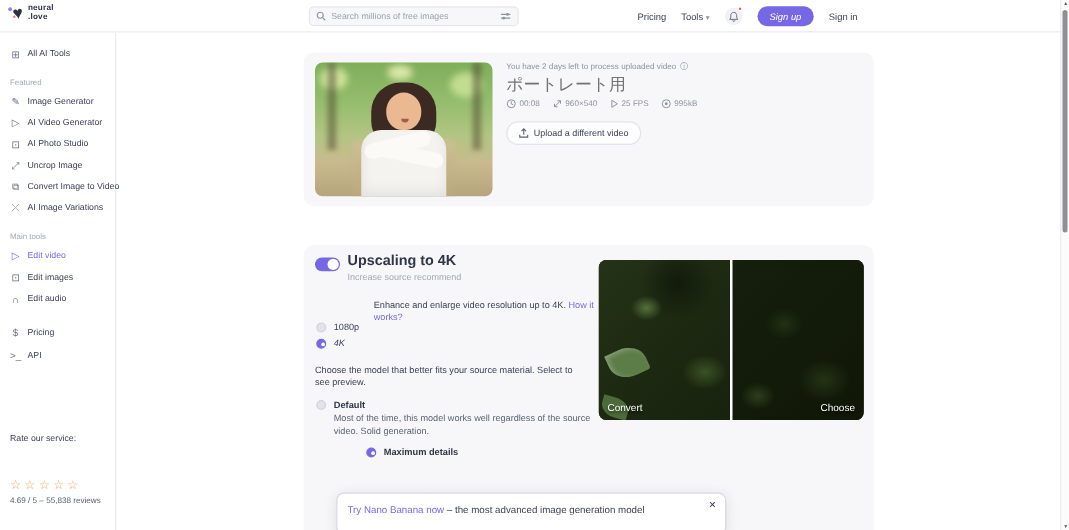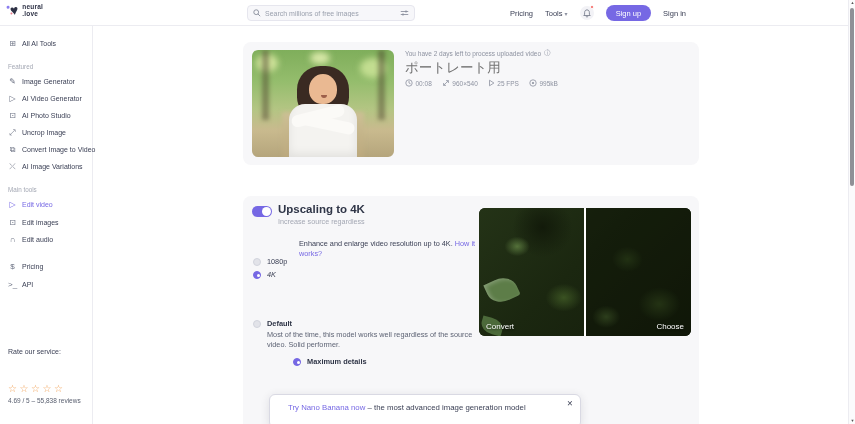--- a/index.html
+++ b/index.html
@@ -16,21 +16,21 @@
   .logo-spark2 { position:absolute; left:0px; top:9px; width:2px; height:2px; border-radius:50%; background:#e87a8a; }
   .logo-text { font-size:6.5px; line-height:7px; color:#2d3145; font-weight:bold; letter-spacing:.2px; }
   .search { position:absolute; left:247px; top:5px; width:168px; height:16px; background:#f7f7fa; border:1px solid #e6e6ee; border-radius:4px; display:flex; align-items:center; padding:0 5px; gap:4px; }
   .search svg { flex:0 0 auto; }
   .search-ph { font-size:7px; color:#9aa0ad; flex:1 1 auto; white-space:nowrap; overflow:hidden; }
   .nav { position:absolute; right:162px; top:0; height:26px; display:flex; align-items:center; gap:12px; }
   .nav-link { font-size:7.5px; color:#3c4156; cursor:pointer; white-space:nowrap; }
   .nav-caret { font-size:6px; color:#8d92a0; }
   .bell-wrap { position:relative; width:14px; height:14px; border-radius:50%; background:#f2f2f6; display:flex; align-items:center; justify-content:center; }
   .bell-dot { position:absolute; right:0px; top:-1px; width:4px; height:4px; border-radius:50%; background:#f4524d; border:1px solid #fff; }
-  .btn-signup { height:16px; padding:0 10px; border-radius:9px; background:#7668e4; color:#fff; font-size:7.5px; display:flex; align-items:center; border:none; cursor:pointer; }
+  .btn-signup { height:16px; padding:0 10px; border-radius:9px; background:#7668e4; color:#fff; font-size:7.5px; display:flex; align-items:center; border:none; cursor:pointer;font-style:italic; }
   
   .sidebar { position:absolute; left:0; top:26px; width:93px; height:398px; background:#fff; border-right:1px solid #ececf1; }
   .side-item { position:absolute; left:8px; display:flex; align-items:center; gap:5px; height:12px; cursor:pointer; white-space:nowrap; }
   .side-ico { width:9px; font-size:8px; line-height:9px; color:#6a7082; text-align:center; flex:0 0 auto; }
   .side-label { font-size:7px; color:#3c4156; }
   .side-item.active .side-label, .side-item.active .side-ico { color:#7668e4; }
   .side-sec { position:absolute; left:8px; font-size:6.3px; color:#a4a8b4; white-space:nowrap; }
   .stars { position:absolute; left:8px; top:357px; font-size:10px; letter-spacing:2.5px; color:#f0a259; white-space:nowrap; }
   .rating-score { position:absolute; left:8px; top:371px; font-size:6.5px; color:#5a6070; white-space:nowrap; }
   
@@ -80,21 +80,21 @@
       radial-gradient(40px 40px at 30% 15%, #121a0a 0%, transparent 75%),
       linear-gradient(135deg,#243317 0%,#1b2710 45%,#141d0b 100%); }
   .leaf { position:absolute; left:8px; top:70px; width:30px; height:24px; background:#5d7d48; border-radius:0 60% 10% 60%; transform:rotate(-25deg); box-shadow:inset 2px 2px 4px rgba(255,255,255,.25); }
   .leaf2 { position:absolute; left:2px; top:110px; width:22px; height:16px; background:#4c6a3a; border-radius:0 60% 10% 60%; transform:rotate(15deg); }
   .after-half { position:absolute; right:0; top:0; width:50%; height:100%; background:rgba(8,12,4,.35); }
   .split-line { position:absolute; left:50%; top:0; width:2px; height:100%; background:#fff; margin-left:-1px; cursor:ew-resize; }
   .cmp-label { position:absolute; bottom:5px; font-size:8px; color:#fff; text-shadow:0 1px 2px rgba(0,0,0,.6); }
   .cmp-before { left:7px; } .cmp-after { right:7px; }
   
   .toast { position:absolute; left:269px; top:394px; width:312px; height:34px; background:#fff; border:1px solid #d9d9e3; border-radius:6px; box-shadow:0 2px 10px rgba(40,40,60,.12); z-index:8; }
-  .toast-text { position:absolute; left:18px; top:8px; font-size:7.8px; color:#3c4156; white-space:nowrap; }
+  .toast-text { position:absolute; left:8px; top:8px; font-size:7.8px; color:#3c4156; white-space:nowrap; }
   .toast-close { position:absolute; right:7px; top:4px; font-size:7.5px; color:#3c4156; cursor:pointer; }
   
   .scrollbar { position:absolute; right:0; top:0; width:7px; height:424px; background:#fbfbfc; border-left:1px solid #ececf1; z-index:9; }
   .sb-thumb { position:absolute; left:1px; top:8px; width:4px; height:178px; border-radius:2px; background:#8f9096; cursor:grab; }
   .sb-arrow { position:absolute; left:0; width:7px; text-align:center; font-size:4px; color:#555; }
   svg { display:block; }
 </style>
 </head>
 <body>
 
@@ -250,50 +250,58 @@
           <span>25 FPS</span>
         </span>
         <span class="meta-item">
           <svg width="8" height="8" viewBox="0 0 10 10">
               <circle cx="5" cy="5" r="4" fill="none" stroke="#8d92a0" stroke-width="1"></circle>
               <circle cx="5" cy="5" r="1.4" fill="#8d92a0"></circle>
             </svg>
           <span>995kB</span>
         </span>
       </div>
+      <button class="btn-upload">
+        <svg width="8" height="9" viewBox="0 0 10 11">
+            <path d="M1 7 L1 9.5 L9 9.5 L9 7" fill="none" stroke="#5a6070" stroke-width="1.1"></path>
+            <path d="M5 7 L5 1.5 M2.8 3.5 L5 1.2 L7.2 3.5" fill="none" stroke="#5a6070" stroke-width="1.1"></path>
+          </svg>
+        <span>Upload a different video</span>
+      </button>
     </div>
   </div>
 
   <div class="card card2">
     <span class="toggle">
         <span class="toggle-knob"></span>
       </span>
     <div class="up-title">Upscaling to 4K</div>
-    <div class="up-sub">Increase source regardless</div>
+    <div class="up-sub">Increase source recommend</div>
 
     <div class="up-desc">
       <span>Enhance and enlarge video resolution up to 4K.</span>
       <span class="link">How it works?</span>
     </div>
 
     <div class="radio-row" style="top:61px;">
       <span class="radio"></span>
       <span class="radio-label">1080p</span>
     </div>
     <div class="radio-row" style="top:74px;font-style:italic;">
       <span class="radio sel"></span>
       <span class="radio-label">4K</span>
     </div>
 
+    <div class="hint">Choose the model that better fits your source material. Select to see preview.</div>
 
     <div class="radio-row" style="top:123px;">
       <span class="radio"></span>
       <span class="model-label">Default</span>
     </div>
-    <div class="model-desc" style="top:134px;">Most of the time, this model works well regardless of the source video. Solid performer.</div>
+    <div class="model-desc" style="top:134px;">Most of the time, this model works well regardless of the source video. Solid generation.</div>
 
     <div class="radio-row" style="top:161px;margin-left:40px;">
       <span class="radio sel"></span>
       <span class="model-label">Maximum details</span>
     </div>
 
     <div class="compare">
       <span class="moss"></span>
       <span class="leaf"></span>
       <span class="leaf2"></span>

